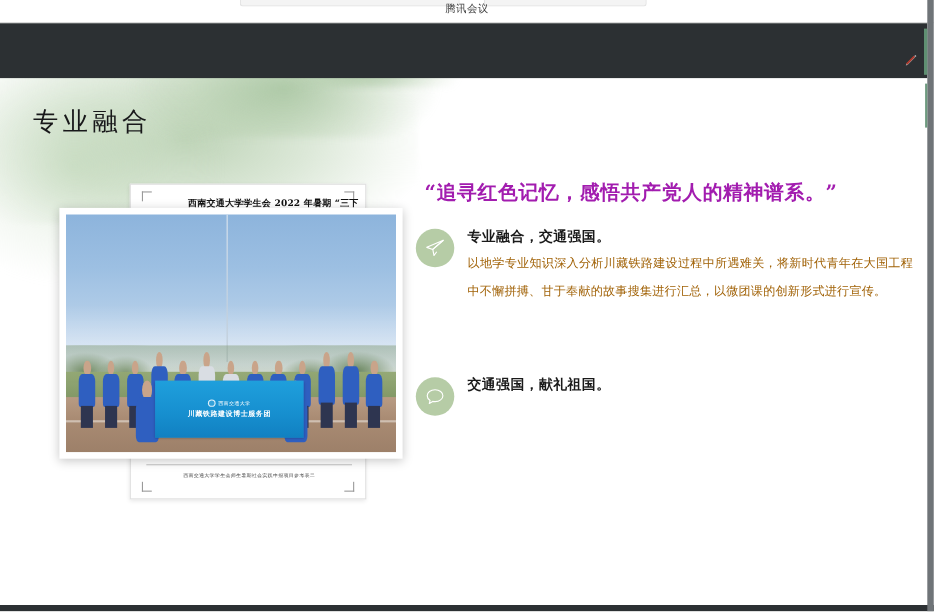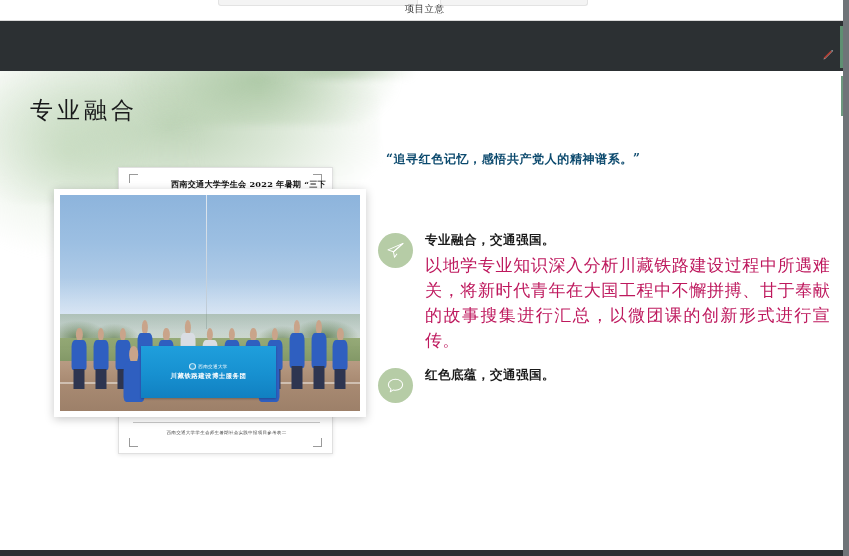--- a/index.html
+++ b/index.html
@@ -368,39 +368,38 @@
     font-size: 6.4px;
     font-weight: 700;
     color: #ffffff;
     letter-spacing: .5px;
     white-space: nowrap;
   }
 
   
   .quote {
     position: absolute;
-    left: 386px; top: 80px;
+    left: 386px; top: 92px;
     width: 440px;
     font-family: "DejaVu Serif", "Liberation Serif", serif;
-    font-size: 12px;
+    font-size: 18px;
     font-weight: 700;
-    color: #0c4a6e;
+    color: #a21caf;
     letter-spacing: .6px;
     z-index: 8;
   }
 
   .block {
     position: absolute;
     left: 378px;
     width: 452px;
     display: flex;
     align-items: flex-start;
     gap: 12px;
     z-index: 8;
-    margin-top: 25px;
   }
   .block.b1 { top: 134px; }
   .block.b2 { top: 269px; }
 
   .bullet-icon {
     flex: 0 0 auto;
     width: 35px; height: 35px;
     border-radius: 50%;
     background: #b6cca6;
     display: flex;
@@ -415,37 +414,37 @@
     font-family: "DejaVu Serif", "Liberation Serif", serif;
     font-size: 12.6px;
     font-weight: 700;
     color: #1a1a1a;
     letter-spacing: .4px;
     line-height: 20px;
     margin-bottom: 3px;
   }
   .block-text {
     font-family: Liberation Sans, sans-serif;
-    font-size: 17px;
+    font-size: 11px;
     font-weight: 400;
-    color: #be185d;
+    color: #a16207;
     line-height: 25px;
     letter-spacing: .2px;
     text-align: justify;
   }
 </style>
 </head>
 <body>
 
 <div id="app">
 
   <div class="meet-topstrip">
     <div class="meet-ghost-panel"></div>
     <div class="meet-ghost-panel two"></div>
-    <div class="meet-title">项目立意</div>
+    <div class="meet-title">腾讯会议</div>
   </div>
 
   <div class="meet-darkbar">
     <span class="meet-darkbar-icon">
       <svg width="14" height="14" viewBox="0 0 14 14">
         <path d="M2.5 11.5 L4 11 L11 4 L10 3 L3 10 Z" fill="#b8bcc0"></path>
         <path d="M10.2 2.8 L11.2 3.8 L12.1 2.9 L11.1 1.9 Z" fill="#c9ced2"></path>
         <path d="M3.2 10.2 L10.2 3.2" stroke="#c0392b" stroke-width="1.6"></path>
       </svg>
     </span>
@@ -587,20 +586,20 @@
 
     <div class="block b2">
       <span class="bullet-icon">
         <svg width="19" height="19" viewBox="0 0 24 24" fill="none" stroke="#ffffff" stroke-width="1.3" stroke-linejoin="round">
           <path d="M12 4.2 C6.9 4.2 3 7.2 3 11 C3 13.2 4.3 15.2 6.3 16.5
                    L5.4 20 L9.3 17.6 C10.2 17.8 11.1 17.9 12 17.9
                    C17.1 17.9 21 14.8 21 11 C21 7.2 17.1 4.2 12 4.2 Z"></path>
         </svg>
       </span>
       <div class="block-body">
-        <div class="block-head">红色底蕴，交通强国。</div>
+        <div class="block-head">交通强国，献礼祖国。</div>
       </div>
     </div>
 
   </div>
 
   <div class="meet-bottombar"></div>
 </div>
 
 </body></html>

